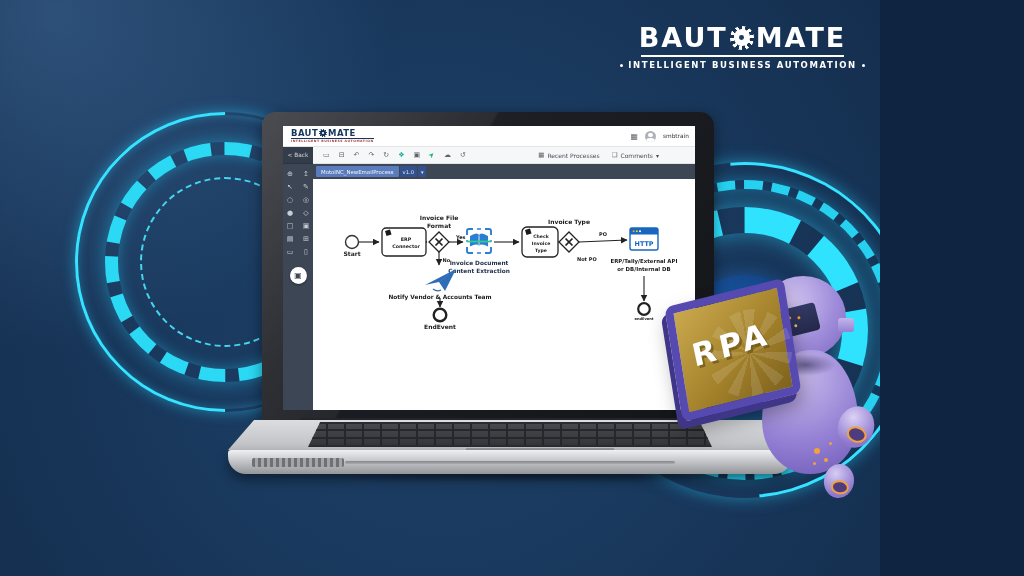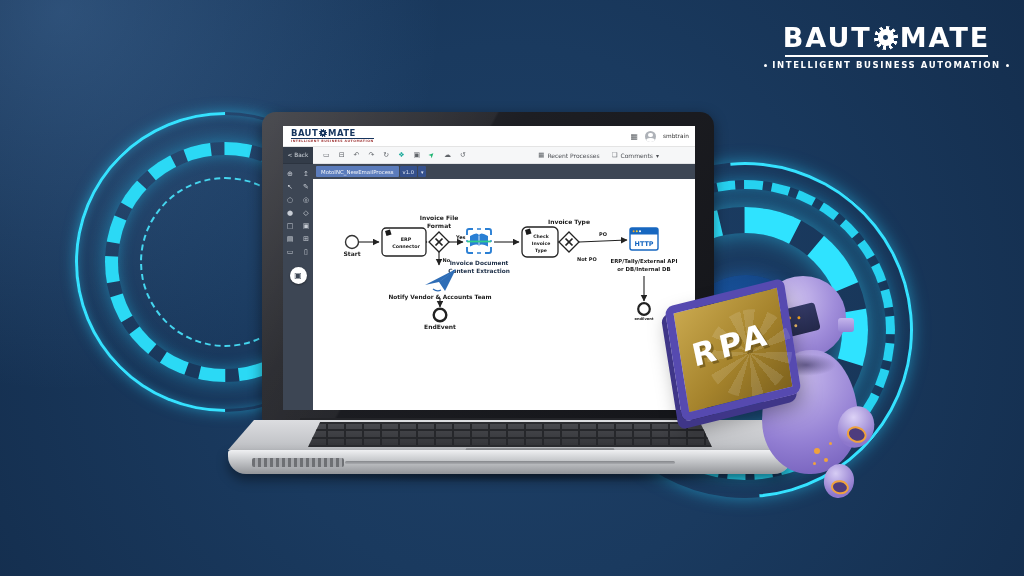--- a/index.html
+++ b/index.html
@@ -1,18 +1,18 @@
 <!DOCTYPE html>
 <html><head>
 <meta charset="utf-8">
 <style>
   html,body{margin:0;padding:0;background:#0e2440;}
   *{box-sizing:border-box;}
   body{font-family:"DejaVu Sans","Liberation Sans",sans-serif;}
-  .stage{position:relative;width:1024px;height:576px;overflow:hidden;
+  .stage{position:relative;width:880px;height:576px;overflow:hidden;
     background:
       radial-gradient(circle at 6% 2%, rgba(110,165,225,.28), rgba(110,165,225,0) 34%),
       radial-gradient(circle at 50% 55%, #1d3f66 0%, #1a3a5f 45%, #142e4e 100%);}
 
   
   .hero-logo{position:absolute;top:24px;right:30px;width:215px;text-align:center;color:#fff;z-index:6;}
   .hero-word{display:flex;align-items:center;justify-content:center;gap:2px;font-weight:bold;
     font-size:27px;letter-spacing:2px;line-height:1;}
   .gear{display:inline-block;position:relative;border-radius:50%;
     background:repeating-conic-gradient(currentColor 0deg 17deg, rgba(0,0,0,0) 17deg 36deg);}

